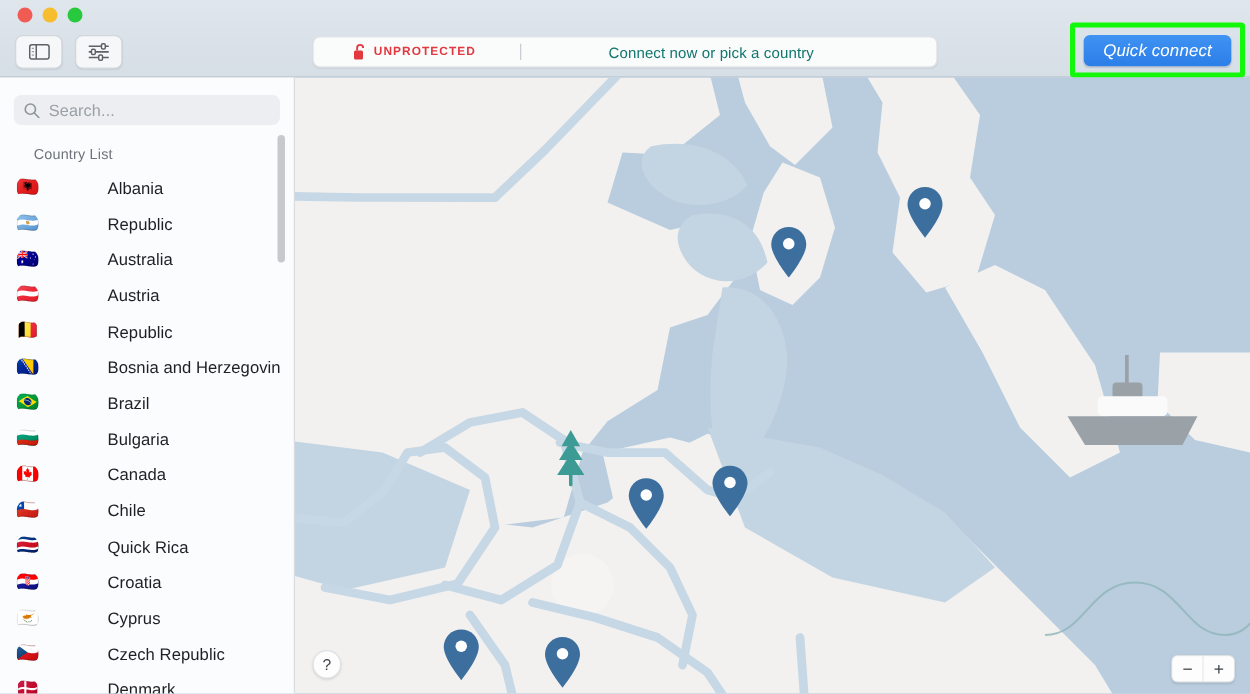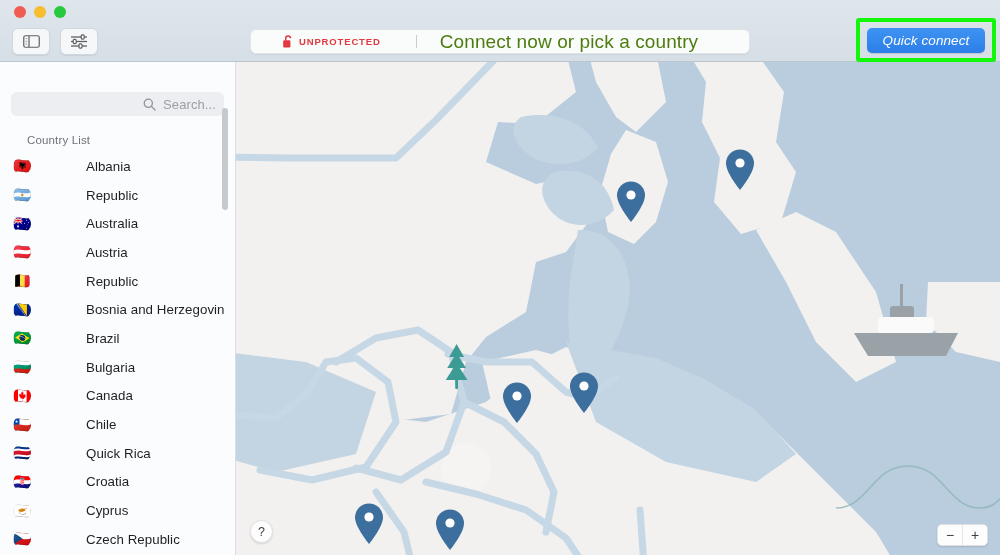--- a/index.html
+++ b/index.html
@@ -44,21 +44,21 @@
   }
   .status-left{
     display:flex; align-items:center; gap:6px;
     padding-left:32px; width:165px;
   }
   .status-label{
     font-size:9.5px; font-weight:700; letter-spacing:.85px; color:#e2383f;
   }
   .status-sep{ width:1px; height:13px; background:#c9ccd0; }
   .status-msg{
-    flex:1; text-align:center; font-size:19px; color:#4d7c0f;
+    flex:1; text-align:center; font-size:12px; color:#0f766e;
     padding-right:28px; letter-spacing:.1px;
   }
 
   .quick-wrap{
     position:absolute; left:856px; top:18px; width:140px; height:44px;
     border:4px solid #12f70a; border-radius:3px;
     display:flex; align-items:center; justify-content:center;
   }
   .quick-btn{
     width:118px; height:25px; border-radius:5px;
@@ -68,24 +68,23 @@
     box-shadow:0 1px 1px rgba(0,0,0,.12);
     font-style:italic;
   }
 
   
   .sidebar{
     position:absolute; left:0; top:62px; width:236px; height:493px;
     background:#fbfcfd; border-right:1px solid #d9dde1; overflow:hidden;
   }
   .search-box{
-    margin:30px 11px 0 11px; height:24px; border-radius:6px;
+    margin:14px 11px 0 11px; height:24px; border-radius:6px;
     background:#eceef1; display:flex; align-items:center; padding:0 8px; gap:7px;
     cursor:text;
-    justify-content:flex-end;
   }
   .search-ph{ font-size:13px; color:#9aa0a7; letter-spacing:.1px; }
   .list-head{
     margin:18px 0 6px 27px; font-size:11.5px; color:#6d737a; letter-spacing:.15px;
   }
   .country-list{ padding-left:13px; }
   .country-row{
     display:flex; align-items:center; gap:11px; height:28.7px; cursor:pointer;
   }
   .flag{

